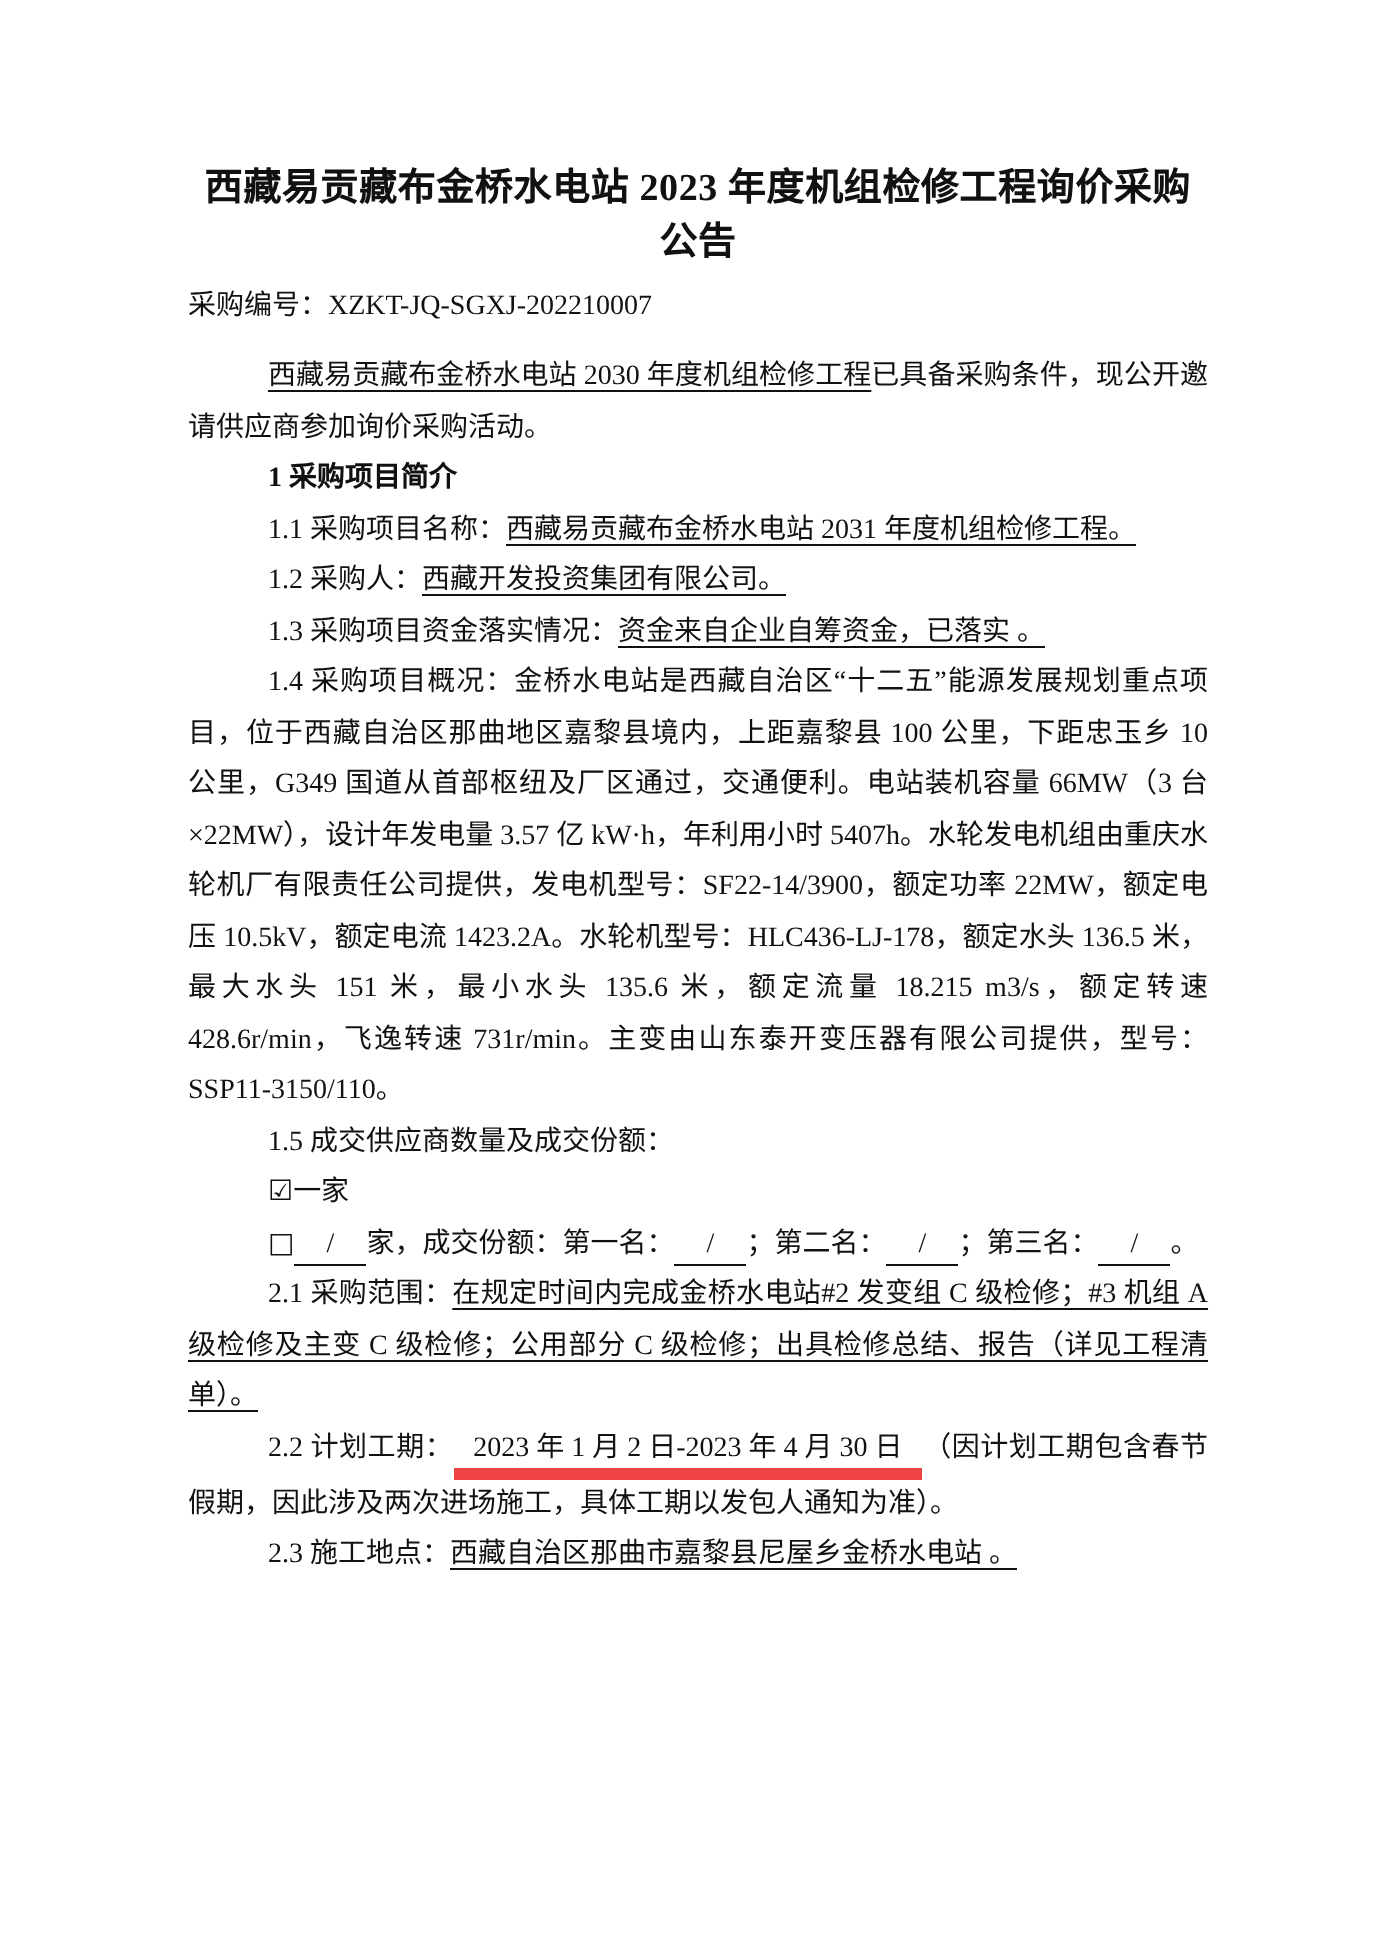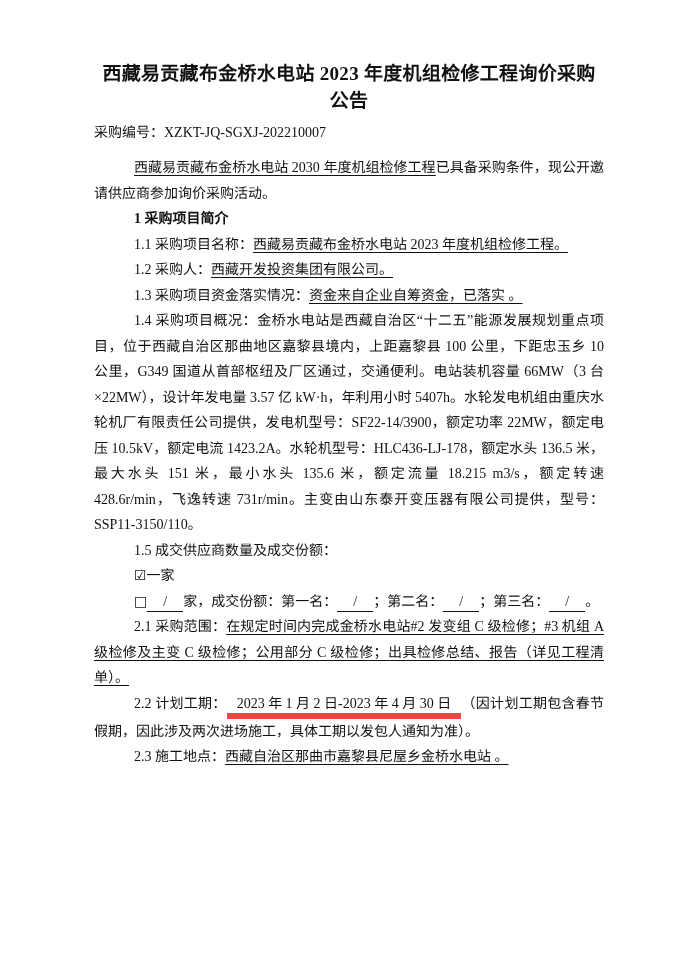--- a/index.html
+++ b/index.html
@@ -8,21 +8,21 @@
     background: #ffffff;
   }
   .page {
     position: relative;
     width: 690px;
     height: 975px;
     box-sizing: border-box;
     background: #ffffff;
     color: #111111;
     font-family: "Liberation Serif", "DejaVu Serif", serif;
-    padding: 60px 86px 20px 94px;
+    padding: 81px 86px 20px 94px;
     overflow: hidden;
   }
   .doc-title {
     font-size: 19px;
     font-weight: bold;
     text-align: center;
     line-height: 27px;
     margin: 0 0 7px 0;
     letter-spacing: 0.3px;
   }
@@ -74,21 +74,21 @@
 <div class="page">
 
   <h1 class="doc-title">西藏易贡藏布金桥水电站 2023 年度机组检修工程询价采购公告</h1>
 
   <p class="proc-line"><span>采购编号：</span><span>XZKT-JQ-SGXJ-202210007</span></p>
 
   <p class="para"><span class="ul">西藏易贡藏布金桥水电站 2030 年度机组检修工程</span><span>已具备采购条件，现公开邀请供应商参加询价采购活动。</span></p>
 
   <p class="para heading">1 采购项目简介</p>
 
-  <p class="para"><span>1.1 采购项目名称：</span><span class="ul">西藏易贡藏布金桥水电站 2023 年度机组检修工程。</span></p>
+  <p class="para"><span>1.1 采购项目名称：</span><span class="ul">西藏易贡藏布金桥水电站 2031 年度机组检修工程。</span></p>
 
   <p class="para"><span>1.2 采购人：</span><span class="ul">西藏开发投资集团有限公司。</span></p>
 
   <p class="para"><span>1.3 采购项目资金落实情况：</span><span class="ul">资金来自企业自筹资金，已落实 。</span></p>
 
   <p class="para"><span>1.4 采购项目概况：</span><span>金桥水电站是西藏自治区“十二五”能源发展规划重点项目，位于西藏自治区那曲地区嘉黎县境内，上距嘉黎县 100 公里，下距忠玉乡 10 公里，G349 国道从首部枢纽及厂区通过，交通便利。电站装机容量 66MW（3 台×22MW），设计年发电量 3.57 亿 kW·h，年利用小时 5407h。水轮发电机组由重庆水轮机厂有限责任公司提供，发电机型号：SF22-14/3900，额定功率 22MW，额定电压 10.5kV，额定电流 1423.2A。水轮机型号：HLC436-LJ-178，额定水头 136.5 米，最大水头 151 米，最小水头 135.6 米，额定流量 18.215 m3/s，额定转速 428.6r/min，飞逸转速 731r/min。主变由山东泰开变压器有限公司提供，型号：SSP11-3150/110。</span></p>
 
   <p class="para"><span>1.5 成交供应商数量及成交份额：</span></p>
 
   <p class="para"><span class="cb">☑</span><span>一家</span></p>

